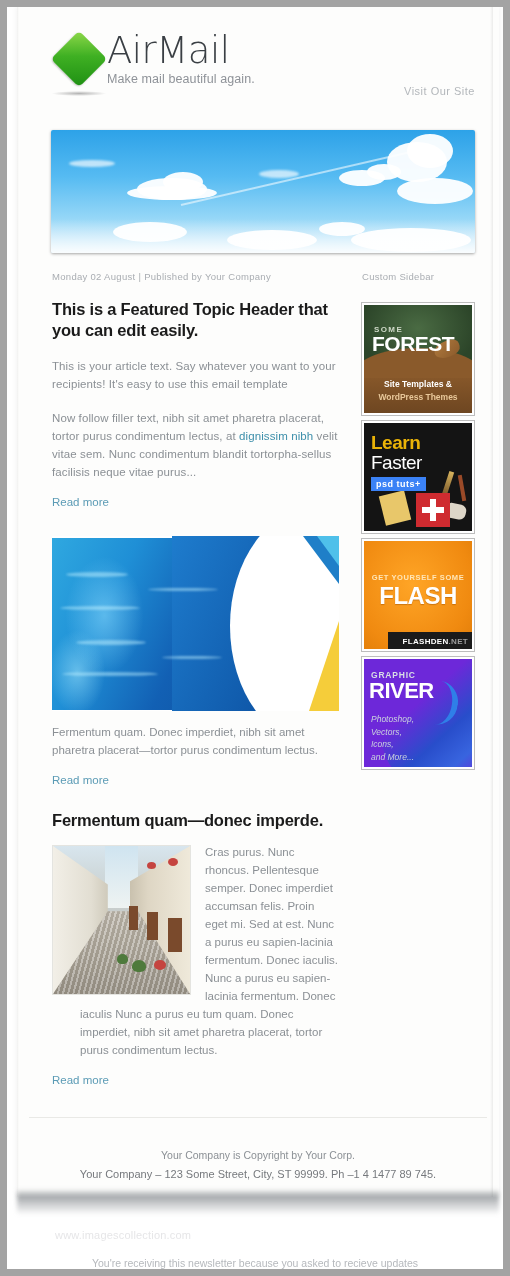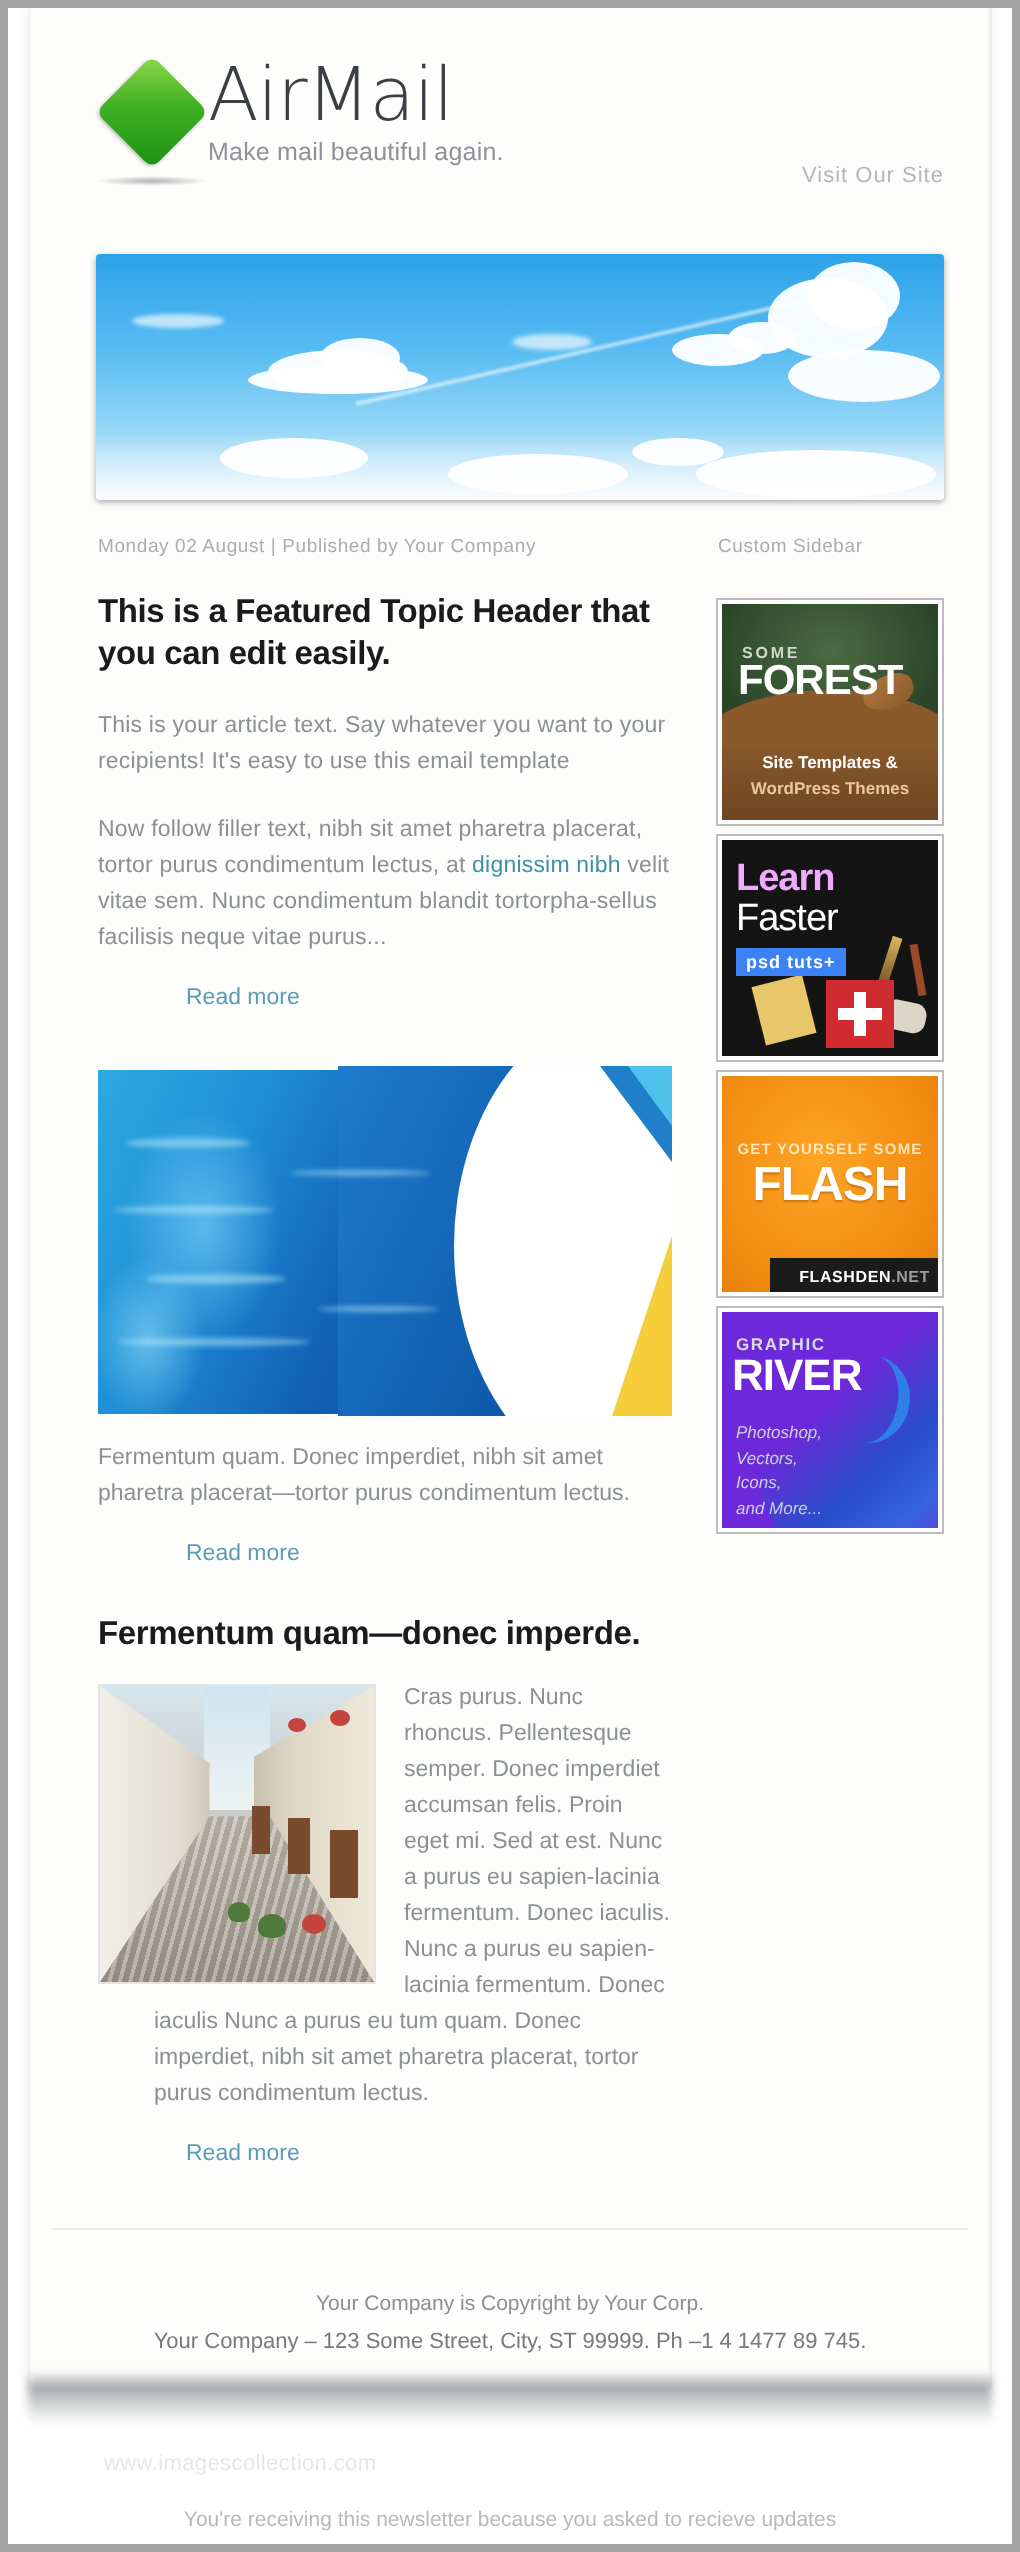--- a/index.html
+++ b/index.html
@@ -10,21 +10,21 @@
     overflow: hidden;
     background: #ffffff;
     font-family: "Liberation Sans", sans-serif;
   }
 
   #page {
     position: relative;
     width: 510px;
     height: 1276px;
     background: #ffffff;
-    border: 4px solid #a3a3a3;
+    border: 7px solid #a3a3a3;
     overflow: hidden;
   }
 
   
   .sheet {
     position: absolute;
     left: 10px; top: 0px;
     width: 482px; height: 1190px;
     background: #fdfdfc;
     box-shadow: 0 0 6px rgba(0,0,0,0.07);
@@ -154,21 +154,20 @@
     letter-spacing: 0.1px;
   }
   a.inline-link { color: #3d8faa; text-decoration: none; }
   a.read-more {
     display: inline-block;
     margin-top: 15px;
     font-size: 11.5px;
     color: #5b9bb5;
     text-decoration: none;
     cursor: pointer;
-    margin-left: 44px;
   }
 
   
   .pool-wrap {
     position: relative;
     width: 287px; height: 175px;
     margin-top: 16px;
     overflow: hidden;
     background: #ffffff;
   }
@@ -338,21 +337,21 @@
     width: 26px; height: 16px;
     background: linear-gradient(to bottom right, #b07a3e, #8a5a2b);
     border-radius: 60% 40% 50% 50%;
     transform: rotate(-18deg);
   }
 
   
   .ad-psd { background: #141414; }
   .ad-psd .psd-learn {
     position: absolute; left: 7px; top: 10px;
-    font-size: 19px; font-weight: bold; color: #f0abfc; line-height: 20px;
+    font-size: 19px; font-weight: bold; color: #eab308; line-height: 20px;
     letter-spacing: -0.5px;
   }
   .ad-psd .psd-faster {
     position: absolute; left: 7px; top: 30px;
     font-size: 19px; font-weight: normal; color: #ffffff; line-height: 20px;
     letter-spacing: -0.5px;
   }
   .ad-psd .psd-badge {
     position: absolute; left: 7px; top: 54px;
     background: #3b82f6; padding: 2px 5px;

